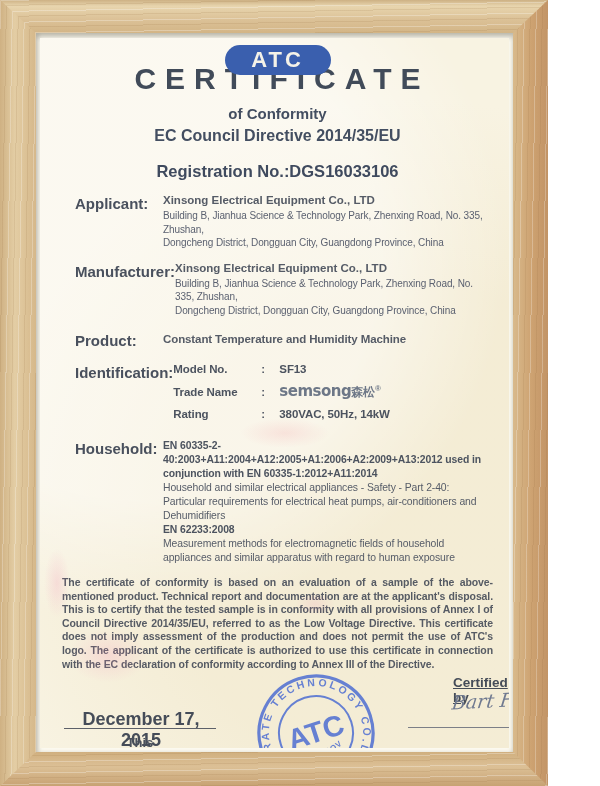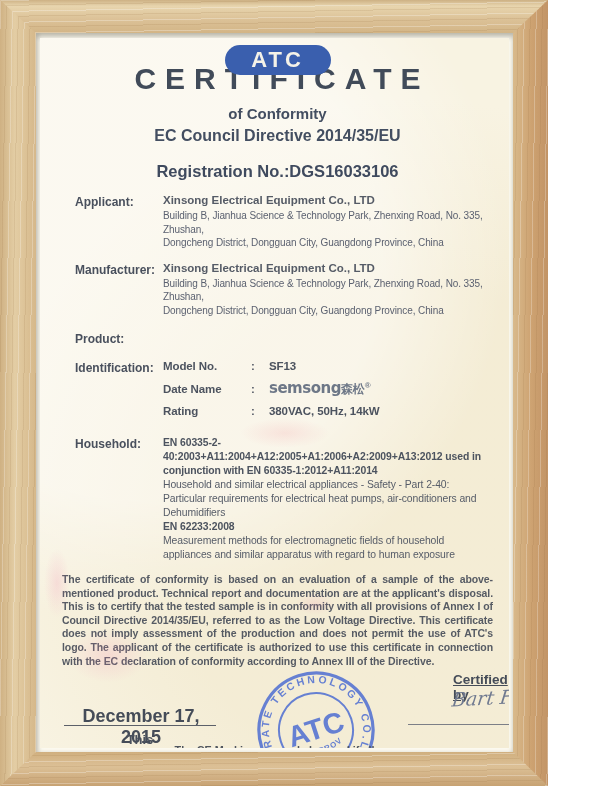--- a/index.html
+++ b/index.html
@@ -48,21 +48,21 @@
     font-size:30px; font-weight:bold; letter-spacing:9px; padding-left:9px; color:#414b59; }
   .h-sub { text-align:center; font-weight:bold; color:#434e61; }
   .h-conformity { margin-top:9px;  font-size:15px; }
   .h-directive1 { margin-top:5px;  font-size:16px; }
   .h-directive2 { margin-top:2px;  font-size:15px; }
   .h-reg { margin-top:17px; font-size:16.5px; text-align:center; font-weight:bold; color:#3f4a5e; }
 
   
   .fields { margin:13px 0 0 13px; color:#555b66; }
   .frow { display:flex; align-items:flex-start; }
-  .flabel { flex:0 0 88px; font-weight:bold; font-size:12px; color:#49505d; padding-top:1px; }
+  .flabel { flex:0 0 88px; font-weight:bold; font-size:15px; color:#49505d; padding-top:1px; }
   .fval { flex:1; font-size:10px; letter-spacing:-.1px; }
   .fname { font-weight:bold; font-size:11.5px; letter-spacing:0; }
   .faddr { margin-top:3px; line-height:13.5px; color:#5b6170; }
   .mt12 { margin-top:12px; } .mt14 { margin-top:14px; }
   .prod { font-weight:bold; font-size:11.5px; padding-top:2px; }
 
   .idrow { display:flex; align-items:center; margin-bottom:7px; }
   .idname { flex:0 0 88px; font-weight:bold; font-size:11.5px; color:#4c535f; }
   .idcolon { flex:0 0 18px; font-weight:bold; font-size:11.5px; }
   .idval { font-weight:bold; font-size:11.5px; color:#4c535f; }
@@ -144,32 +144,33 @@
           <div class="fname">Xinsong Electrical Equipment Co., LTD</div>
           <div class="faddr">
             <span>Building B, Jianhua Science &amp; Technology Park, Zhenxing Road, No. 335, Zhushan,</span><br>
             <span>Dongcheng District, Dongguan City, Guangdong Province, China</span>
           </div>
         </div>
       </div>
 
       <div class="frow mt14">
         <div class="flabel">Product:</div>
+        <div class="fval prod">Constant Temperature and Humidity Machine</div>
       </div>
 
       <div class="frow mt14">
         <div class="flabel">Identification:</div>
         <div class="fval">
           <div class="idrow">
             <span class="idname">Model No.</span>
             <span class="idcolon">:</span>
             <span class="idval">SF13</span>
           </div>
           <div class="idrow">
-            <span class="idname">Date Name</span>
+            <span class="idname">Trade Name</span>
             <span class="idcolon">:</span>
             <span class="idval">
               <span class="brand">semsong</span><span class="brand-cjk">森松</span><span class="brand-reg">®</span>
             </span>
           </div>
           <div class="idrow">
             <span class="idname">Rating</span>
             <span class="idcolon">:</span>
             <span class="idval">380VAC, 50Hz, 14kW</span>
           </div>

